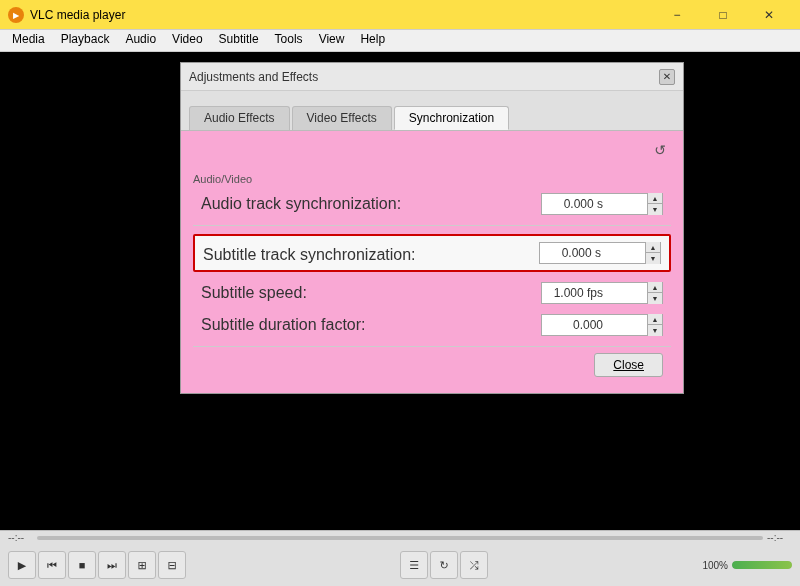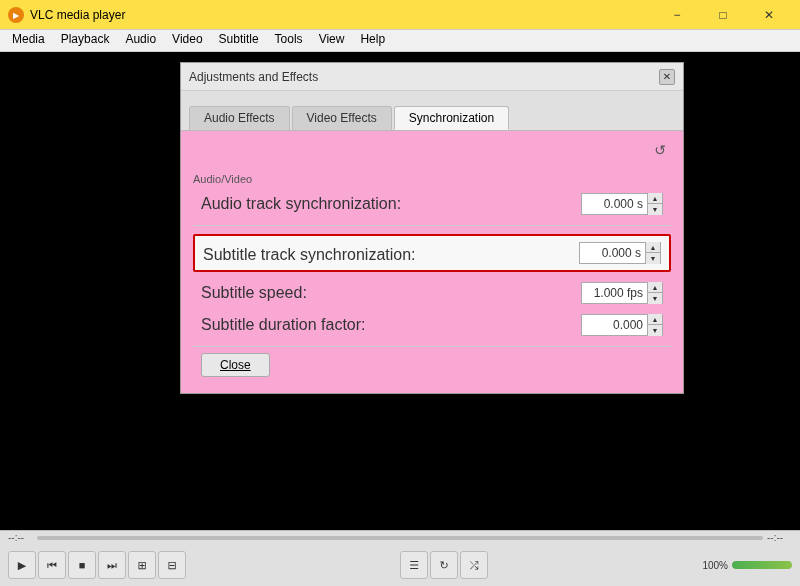--- a/index.html
+++ b/index.html
@@ -188,20 +188,21 @@
       flex: 1;
       font-size: 16px;
       color: #333;
     }
     .spinbox {
       display: flex;
       align-items: center;
       border: 1px solid #aaa;
       background: white;
       height: 22px;
+      gap: 40px;
     }
     .spinbox input {
       width: 65px;
       border: none;
       outline: none;
       text-align: right;
       font-size: 12px;
       padding: 0 4px;
       height: 100%;
       background: white;
@@ -238,21 +239,21 @@
     .highlight-box {
       border: 2px solid #cc0000;
       border-radius: 2px;
       padding: 6px 8px;
       margin: 6px 0 10px 0;
       background: #f8f8f8;
     }
 
     .close-button-row {
       display: flex;
-      justify-content: flex-start;
+      justify-content: flex-end;
       padding: 6px 8px 4px;
       border-top: 1px solid #ccc;
       text-decoration: underline;
     }
     .close-button {
       padding: 4px 18px;
       background: #e8e8e8;
       border: 1px solid #aaa;
       border-radius: 3px;
       cursor: pointer;

